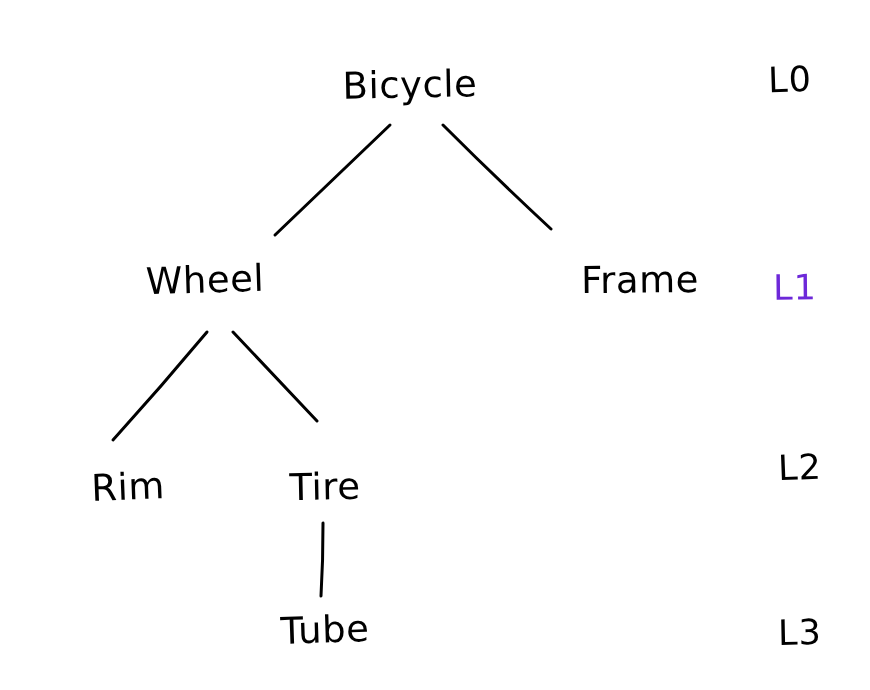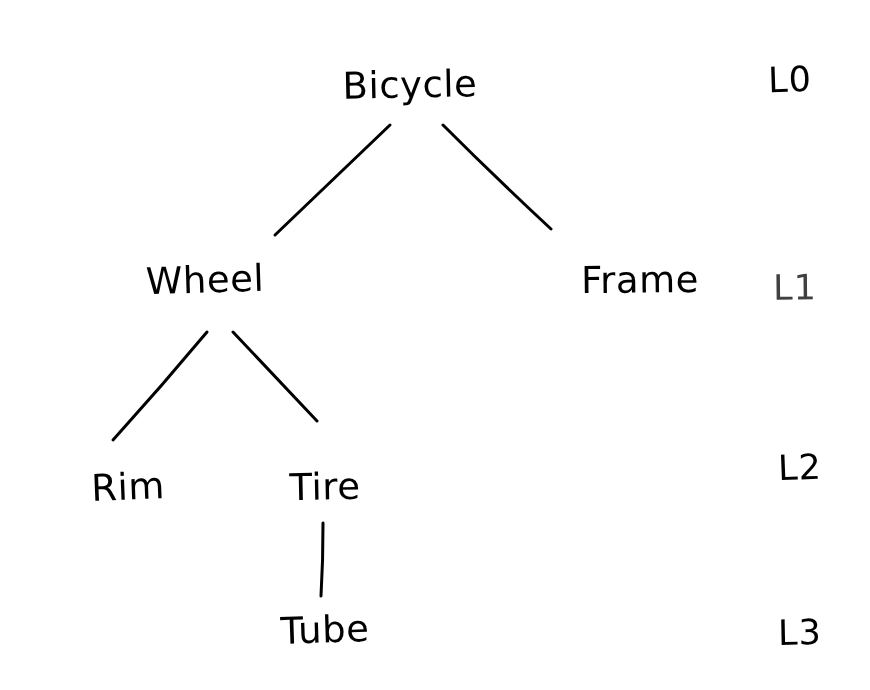--- a/index.html
+++ b/index.html
@@ -70,18 +70,18 @@
   <div id="nodes-group">
       <div class="node-label tilt-a" style="left: 410px; top: 85px; color: rgb(0, 0, 0);">Bicycle</div>
       <div class="node-label tilt-b" style="left: 205px; top: 280px; color: rgb(0, 0, 0);">Wheel</div>
       <div class="node-label tilt-c" style="left: 640px; top: 280px; color: rgb(0, 0, 0);">Frame</div>
       <div class="node-label tilt-d" style="left: 128px; top: 487px; color: rgb(0, 0, 0);">Rim</div>
       <div class="node-label tilt-a" style="left: 325px; top: 487px; color: rgb(0, 0, 0);">Tire</div>
       <div class="node-label tilt-b" style="left: 325px; top: 630px; color: rgb(0, 0, 0);">Tube</div>
     </div>
   <div id="levels-group">
       <div class="level-label tilt-b" style="left: 790px; top: 80px; color: rgb(0, 0, 0);">L0</div>
-      <div class="level-label tilt-c" style="left: 795px; top: 288px; color: #404040;">L1</div>
+      <div class="level-label tilt-c" style="left: 795px; top: 288px; color: #6d28d9;">L1</div>
       <div class="level-label tilt-d" style="left: 800px; top: 468px; color: rgb(0, 0, 0);">L2</div>
       <div class="level-label tilt-a" style="left: 800px; top: 633px; color: rgb(0, 0, 0);">L3</div>
     </div>
 
 </div>
 
 </body></html>

